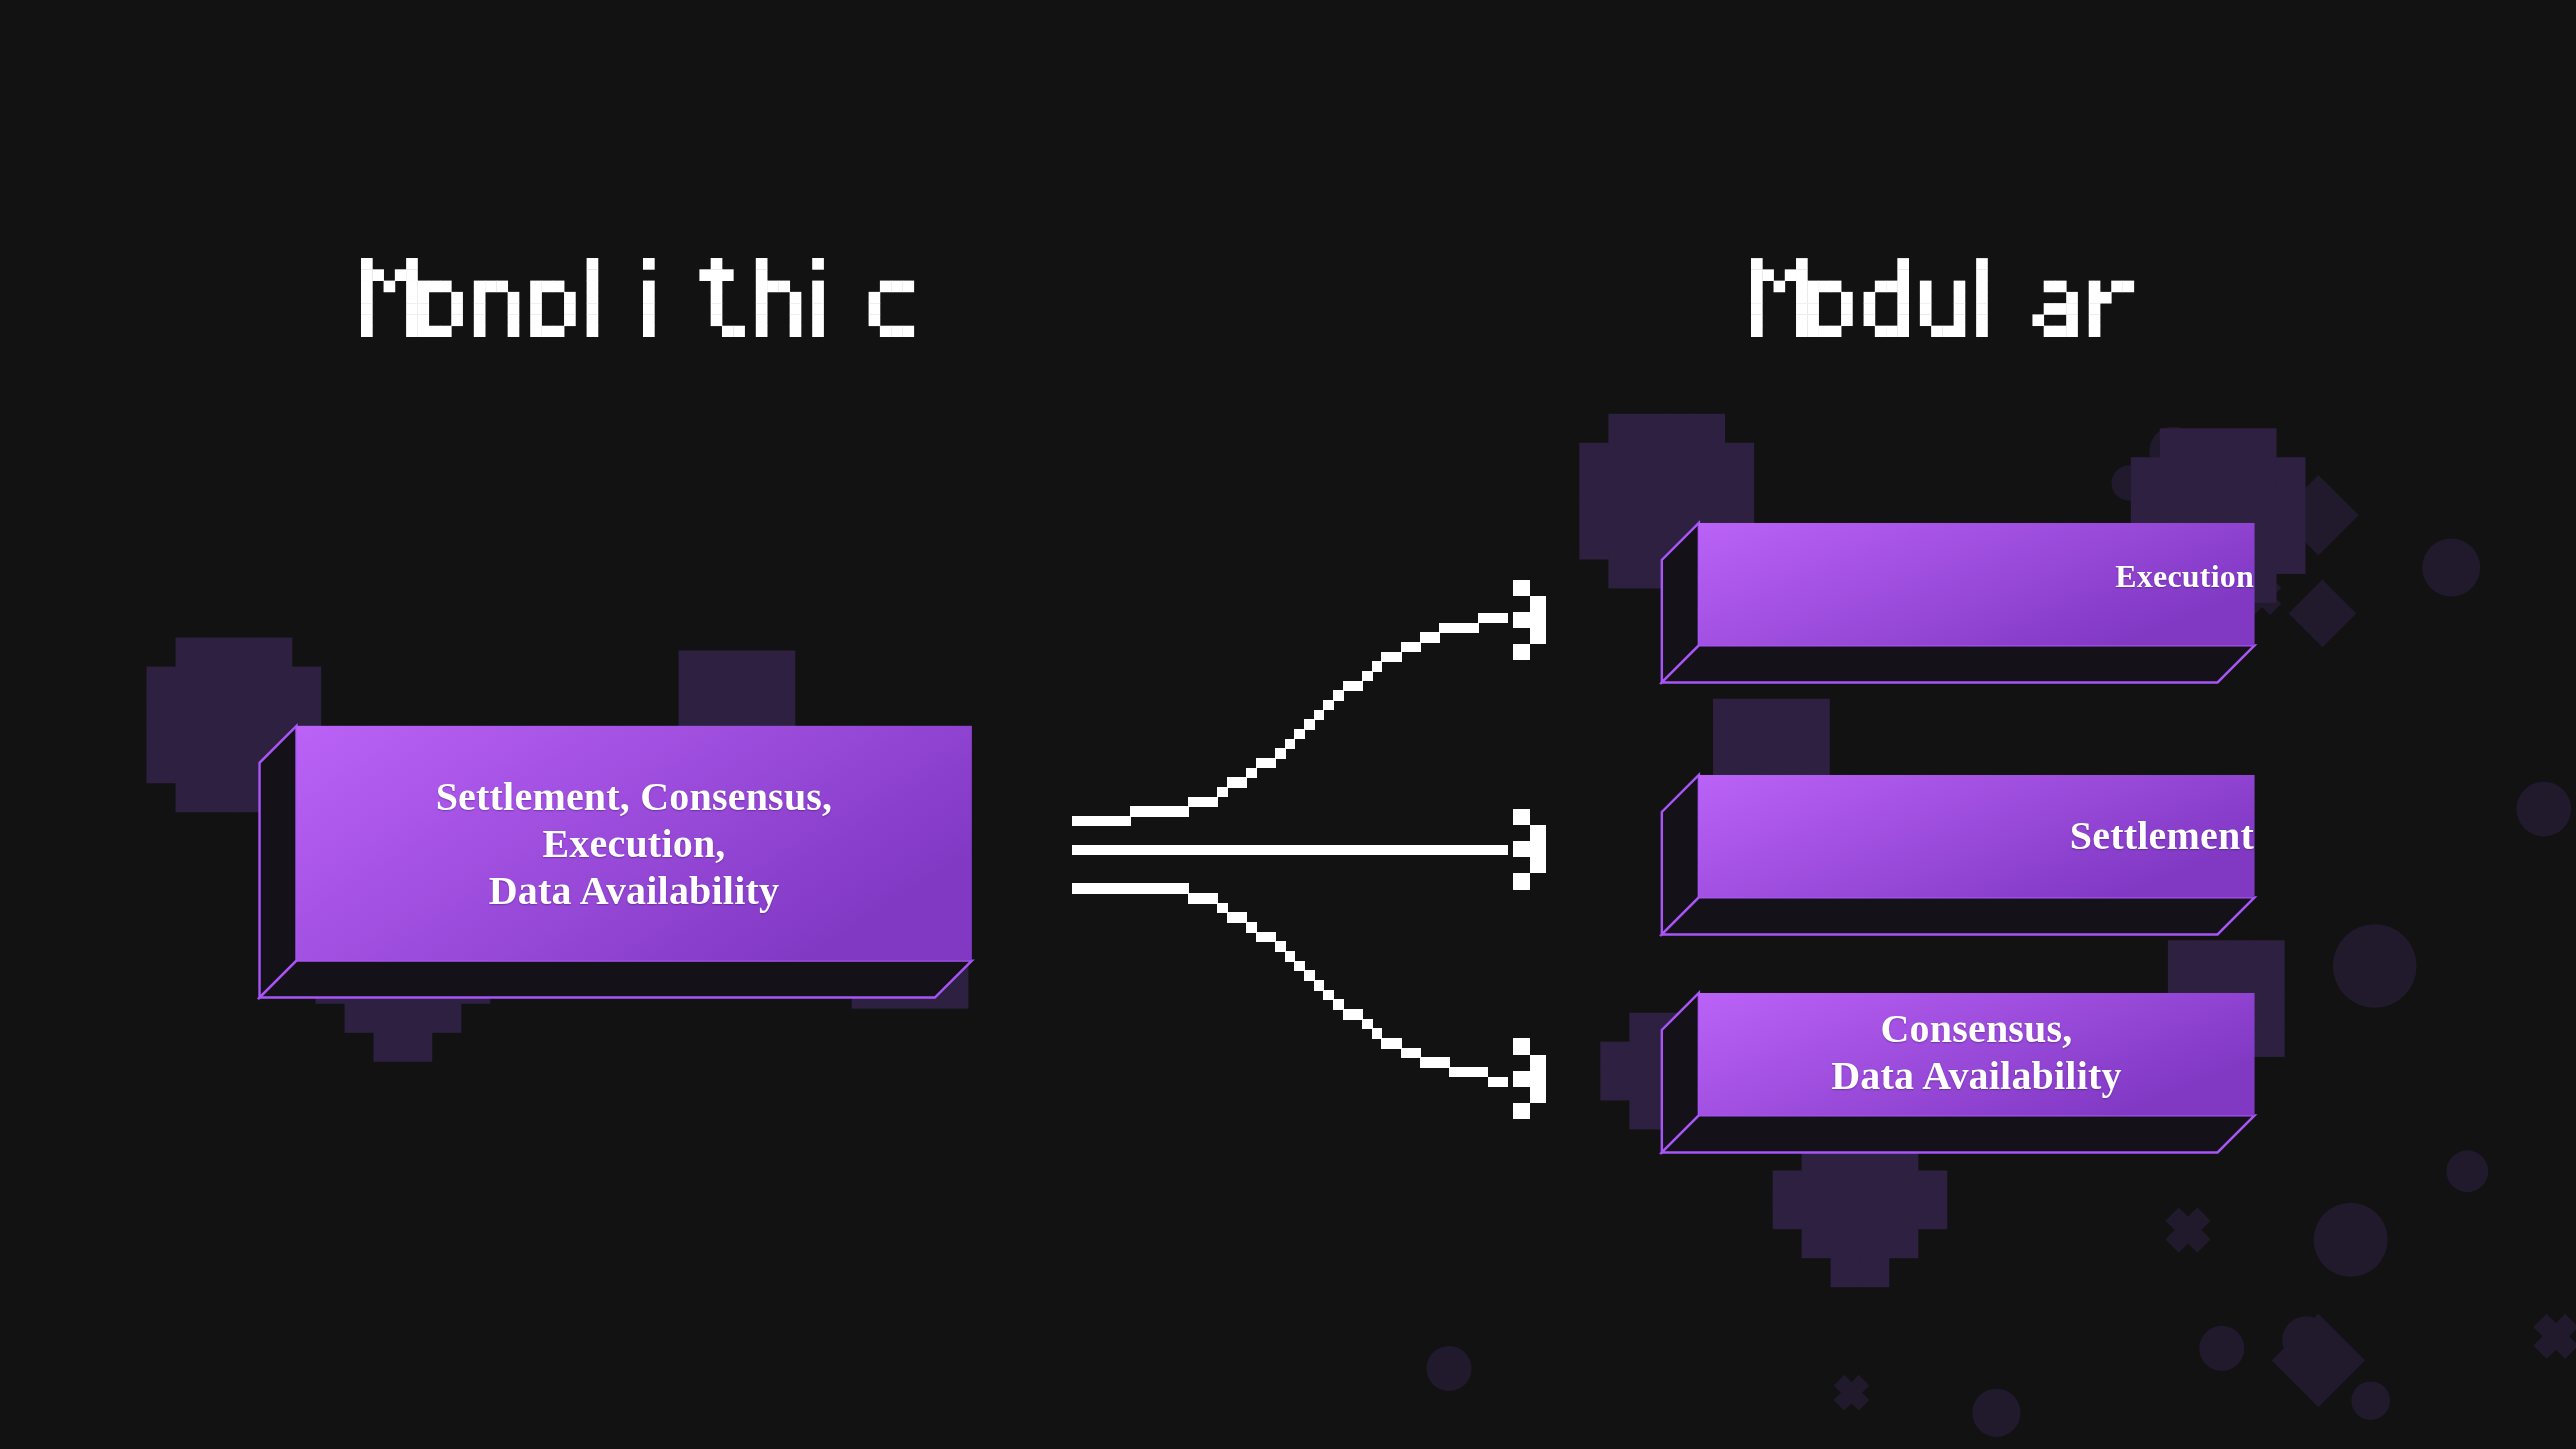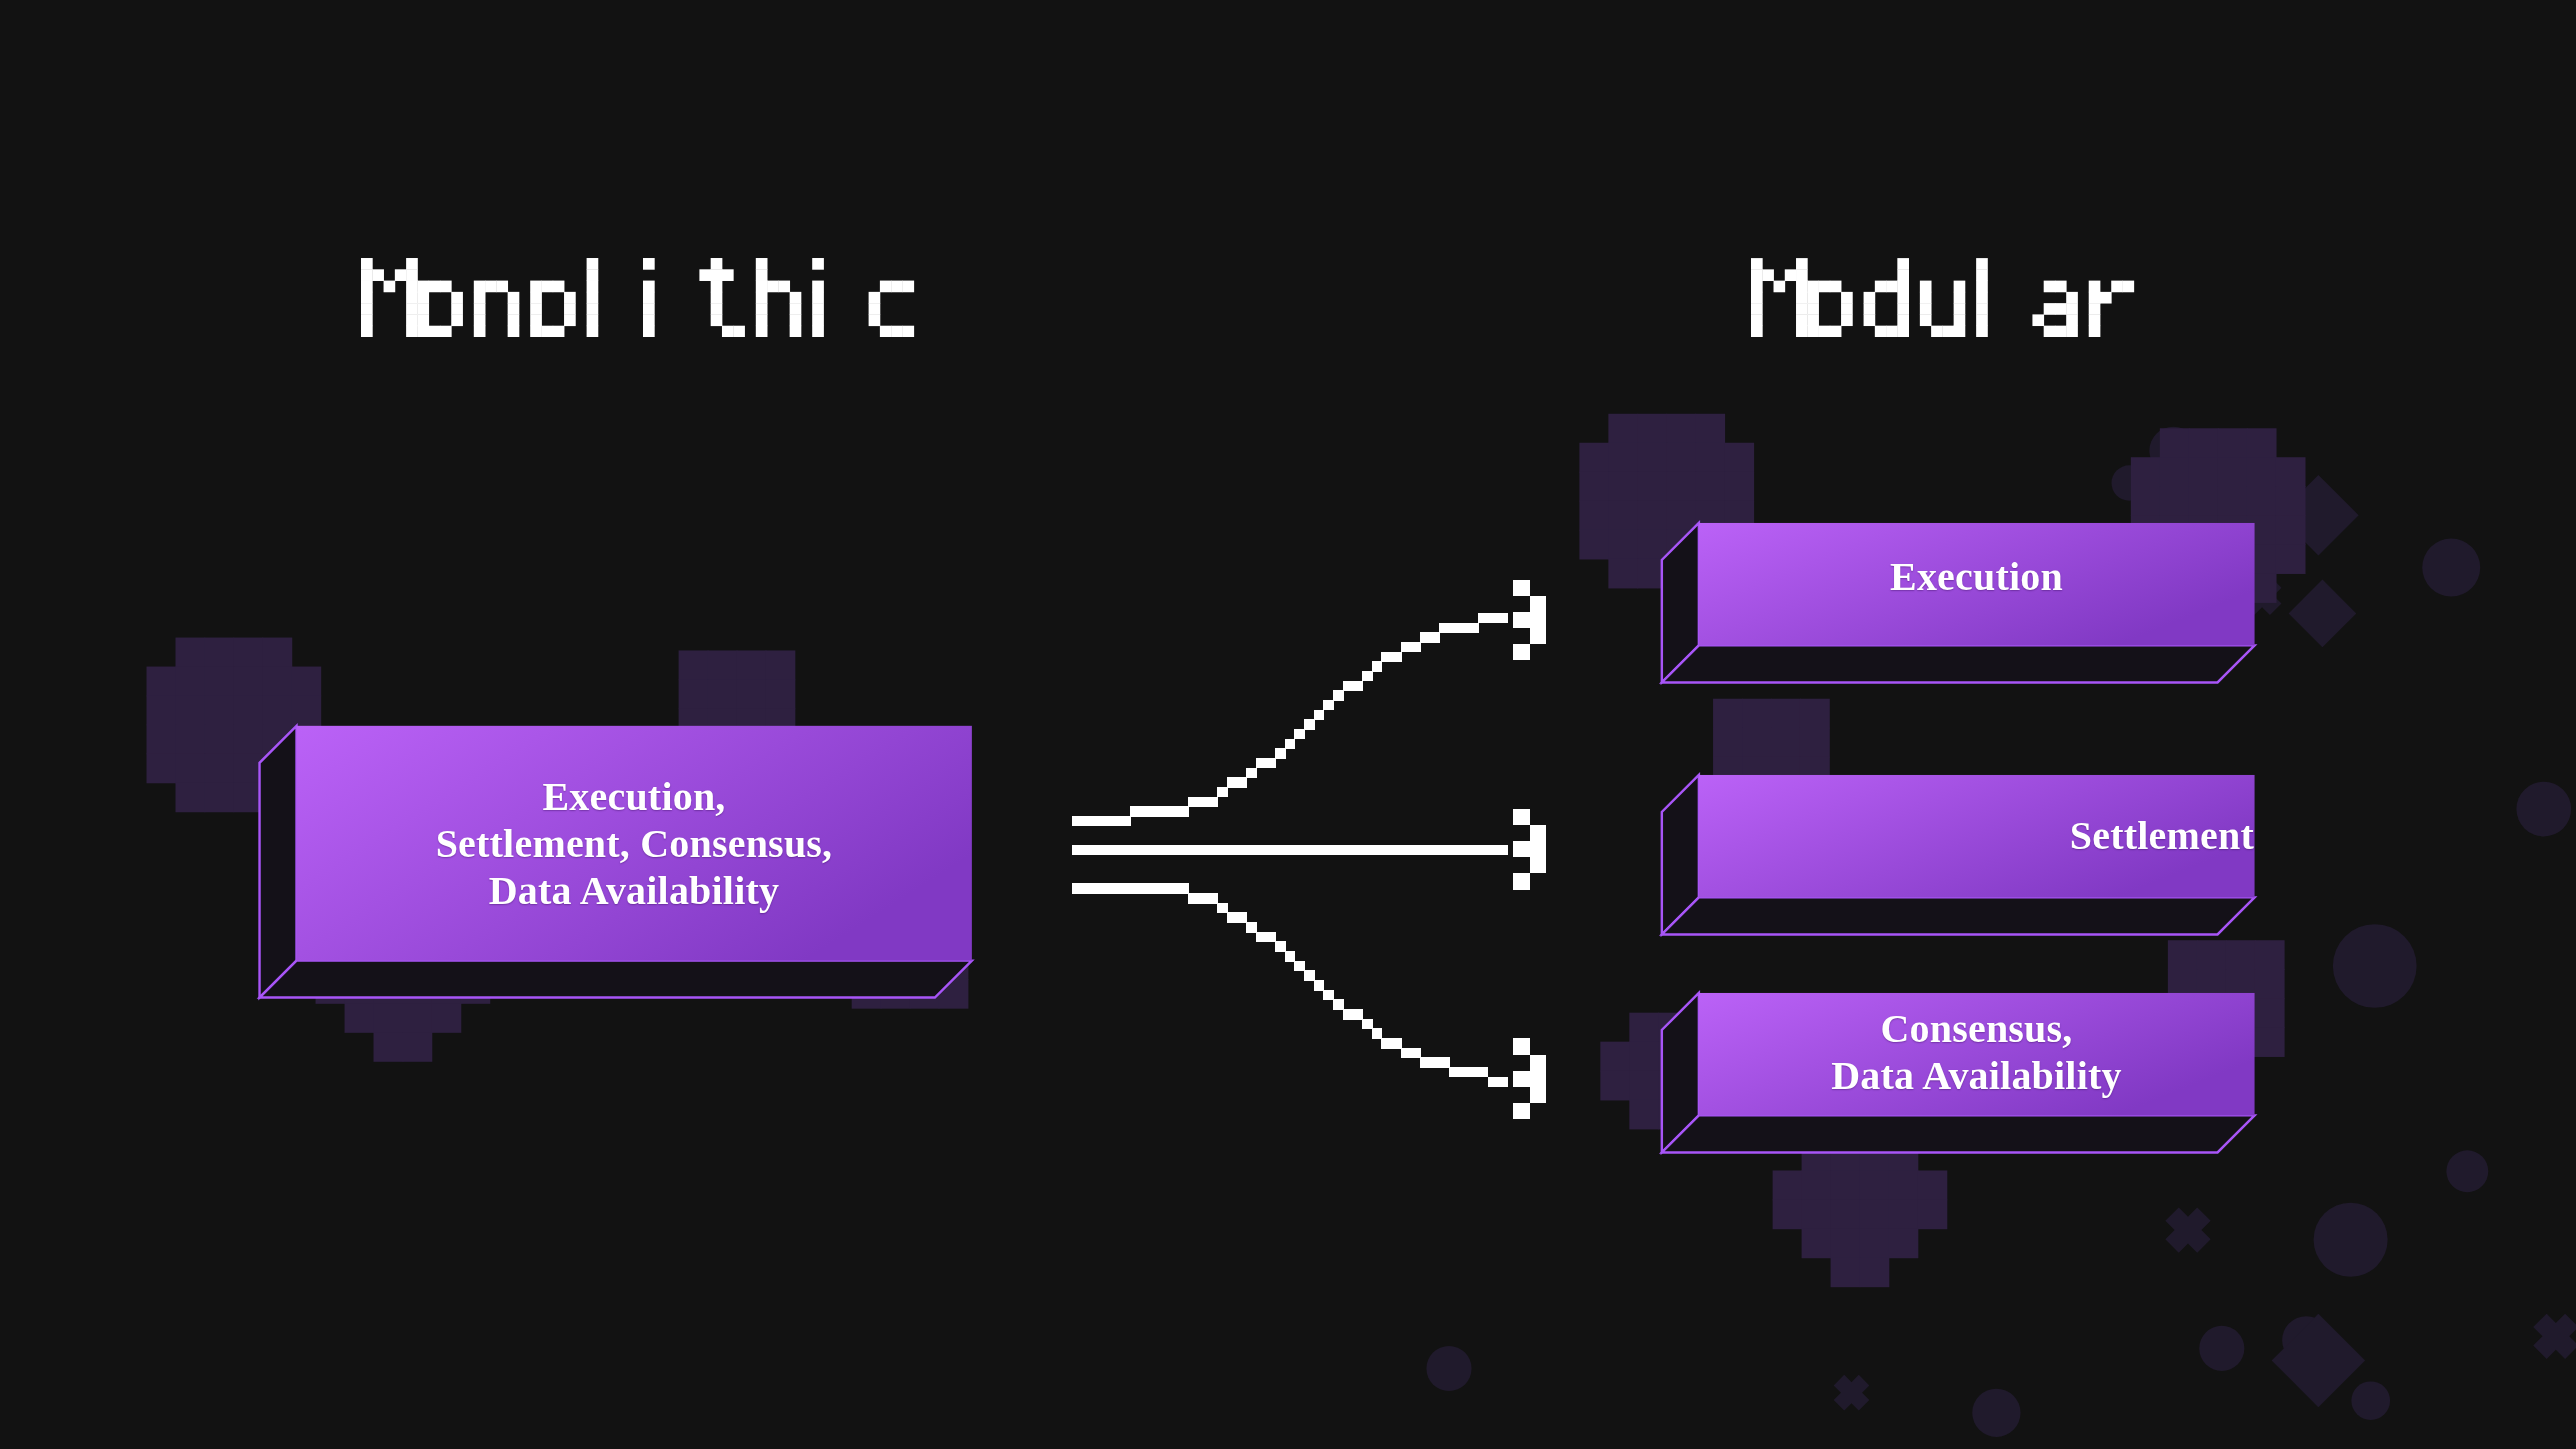--- a/index.html
+++ b/index.html
@@ -704,39 +704,39 @@
               <stop offset="0%" stop-color="#bb62f7"></stop>
               <stop offset="100%" stop-color="#8139c4"></stop>
             </linearGradient>
           </defs>
           <path d="M52 6L6 52L6 344L52 298Z" fill="#141118" stroke="#a855f7" stroke-width="3"></path>
           <path d="M52 298L6 344L846 344L892 298Z" fill="#141118" stroke="#a855f7" stroke-width="3"></path>
           <rect x="52" y="6" width="840" height="292" fill="url(#monolithic-box-grad)"></rect>
         </svg>
         <div class="box-label" style="left: 42px; top: 4.8px; width: 676px; height: 235px; font-size: 40px;">
           <div>
+            <span>Settlement, Consensus,</span>
             <span>Execution,</span>
-            <span>Settlement, Consensus,</span>
             <span>Data Availability</span>
           </div>
         </div>
       </div>
       <div class="box3d" style="left: 1657px; top: 518px;">
         <svg width="604" height="171" viewBox="0 0 750 212">
           <defs>
             <linearGradient id="modular-box-execution-grad" x1="0" y1="0" x2="1" y2="0.55">
               <stop offset="0%" stop-color="#bb62f7"></stop>
               <stop offset="100%" stop-color="#8139c4"></stop>
             </linearGradient>
           </defs>
           <path d="M52 6L6 52L6 204L52 158Z" fill="#141118" stroke="#a855f7" stroke-width="3"></path>
           <path d="M52 158L6 204L696 204L742 158Z" fill="#141118" stroke="#a855f7" stroke-width="3"></path>
           <rect x="52" y="6" width="690" height="152" fill="url(#modular-box-execution-grad)"></rect>
         </svg>
-        <div class="box-label" style="left: 42px; top: 4.8px; width: 555px; height: 108px; font-size: 40px;">
+        <div class="box-label" style="left: 42px; top: 4.8px; width: 555px; height: 108px; font-size: 32px; justify-content: flex-end;">
           <div>
             <span>Execution</span>
           </div>
         </div>
       </div>
       <div class="box3d" style="left: 1657px; top: 770px;">
         <svg width="604" height="171" viewBox="0 0 750 212">
           <defs>
             <linearGradient id="modular-box-settlement-grad" x1="0" y1="0" x2="1" y2="0.55">
               <stop offset="0%" stop-color="#bb62f7"></stop>

